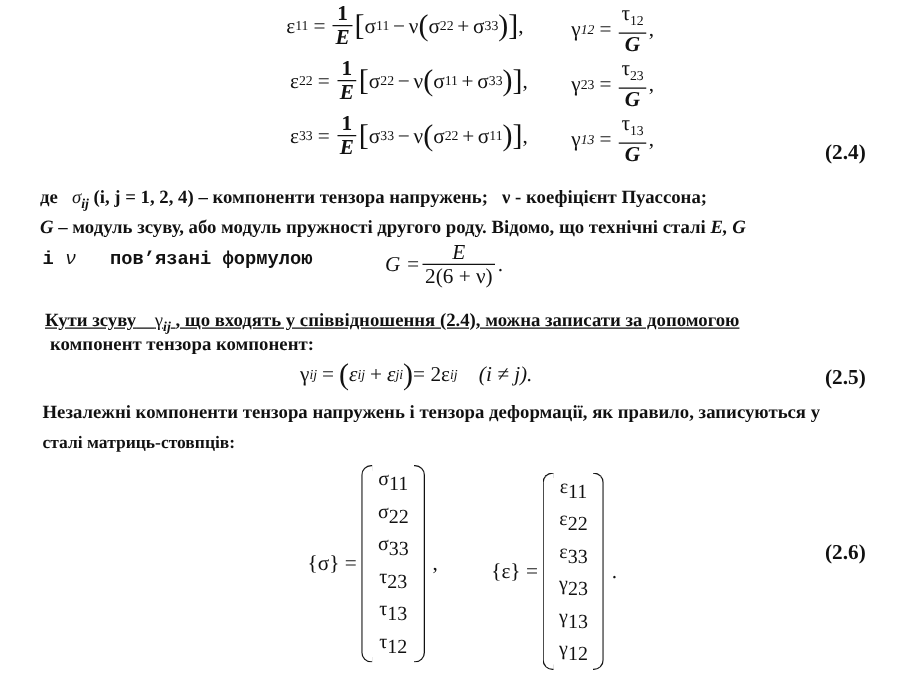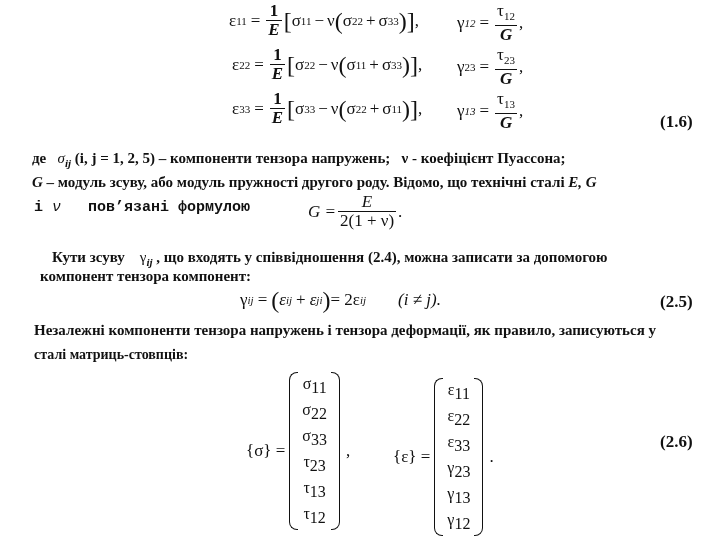--- a/index.html
+++ b/index.html
@@ -126,74 +126,74 @@
     <span>γ</span>
       <span class="isub">13</span>
     <span style="margin:0 4px;">=</span>
     <span class="frac">
         <span class="num"><span>τ</span><span class="sub">13</span></span>
         <span class="den b it">G</span>
       </span>
     <span>,</span>
   </div>
 
-  <div class="abs eqnum" style="left:660px; top:112px;">(1.6)</div>
+  <div class="abs eqnum" style="left:660px; top:112px;">(2.4)</div>
 </div>
 
 <div>
   <div class="abs txt" style="left:32px; top:150px;">
     <span style="font-weight:bold;">де</span>&nbsp;&nbsp;
     <span class="it" style="font-weight:normal;">σ</span><span class="isub">ij</span>
-    <span>(i, j = 1, 2, 5) – компоненти тензора напружень;</span>&nbsp;&nbsp;
+    <span>(i, j = 1, 2, 4) – компоненти тензора напружень;</span>&nbsp;&nbsp;
     <span>ν</span>
     <span>- коефіцієнт Пуассона;</span>
   </div>
   <div class="abs txt" style="left:32px; top:174px;">
     <span class="it">G</span>
     <span>– модуль зсуву, або модуль пружності другого роду. Відомо, що технічні сталі</span>
     <span class="it">E, G</span>
   </div>
   <div class="abs txt" style="left:34px; top:199px;font-family:Liberation Mono, monospace;">
     <span>і</span>
     <span class="it" style="font-weight:normal;">ν</span>&nbsp;&nbsp;
     <span>пов’язані формулою</span>
   </div>
   <div class="abs m row" style="left:308px; top:193px;">
     <span class="it">G =</span>
     <span class="frac">
         <span class="num it">E</span>
-        <span class="den">2(1 + ν)</span>
+        <span class="den">2(6 + ν)</span>
       </span>
     <span>.</span>
   </div>
 </div>
 
 <div>
-  <div class="abs txt" style="left:52px; top:249px;">
+  <div class="abs txt" style="left:36px; top:249px;text-decoration:underline;">
     <span>Кути зсуву</span>&nbsp;&nbsp;&nbsp;
     <span style="font-weight:normal;">γ</span><span class="isub">ij</span>
     <span>, що входять у співвідношення (2.4), можна записати за допомогою</span>
   </div>
   <div class="abs txt" style="left:40px; top:268px;">компонент тензора компонент:</div>
 </div>
 
 <div class="abs m row" style="left:240px; top:288px;">
   <span>γ</span>
     <span class="isub">ij</span>
   <span style="margin:0 4px;">=</span>
   <span class="big">(</span>
   <span class="it">ε</span>
     <span class="isub">ij</span>
   <span style="margin:0 4px;">+</span>
   <span class="it">ε</span>
     <span class="isub">ji</span>
   <span class="big">)</span>
   <span>= 2ε</span>
     <span class="isub">ij</span>
-  <span class="it" style="margin-left:32px;">(i ≠ j).</span>
+  <span class="it" style="margin-left:17px;">(i ≠ j).</span>
 </div>
 <div class="abs eqnum" style="left:660px; top:292px;">(2.5)</div>
 
 <div>
   <div class="abs txt" style="left:34px; top:322px; font-size:15px;">Незалежні компоненти тензора напружень і тензора деформації, як правило, записуються у</div>
   <div class="abs txt" style="left:34px; top:347px; font-size:14px;">сталі матриць-стовпців:</div>
 </div>
 
 <div class="abs m row" style="left:246px; top:372px;">
   <span>{σ} =</span>

